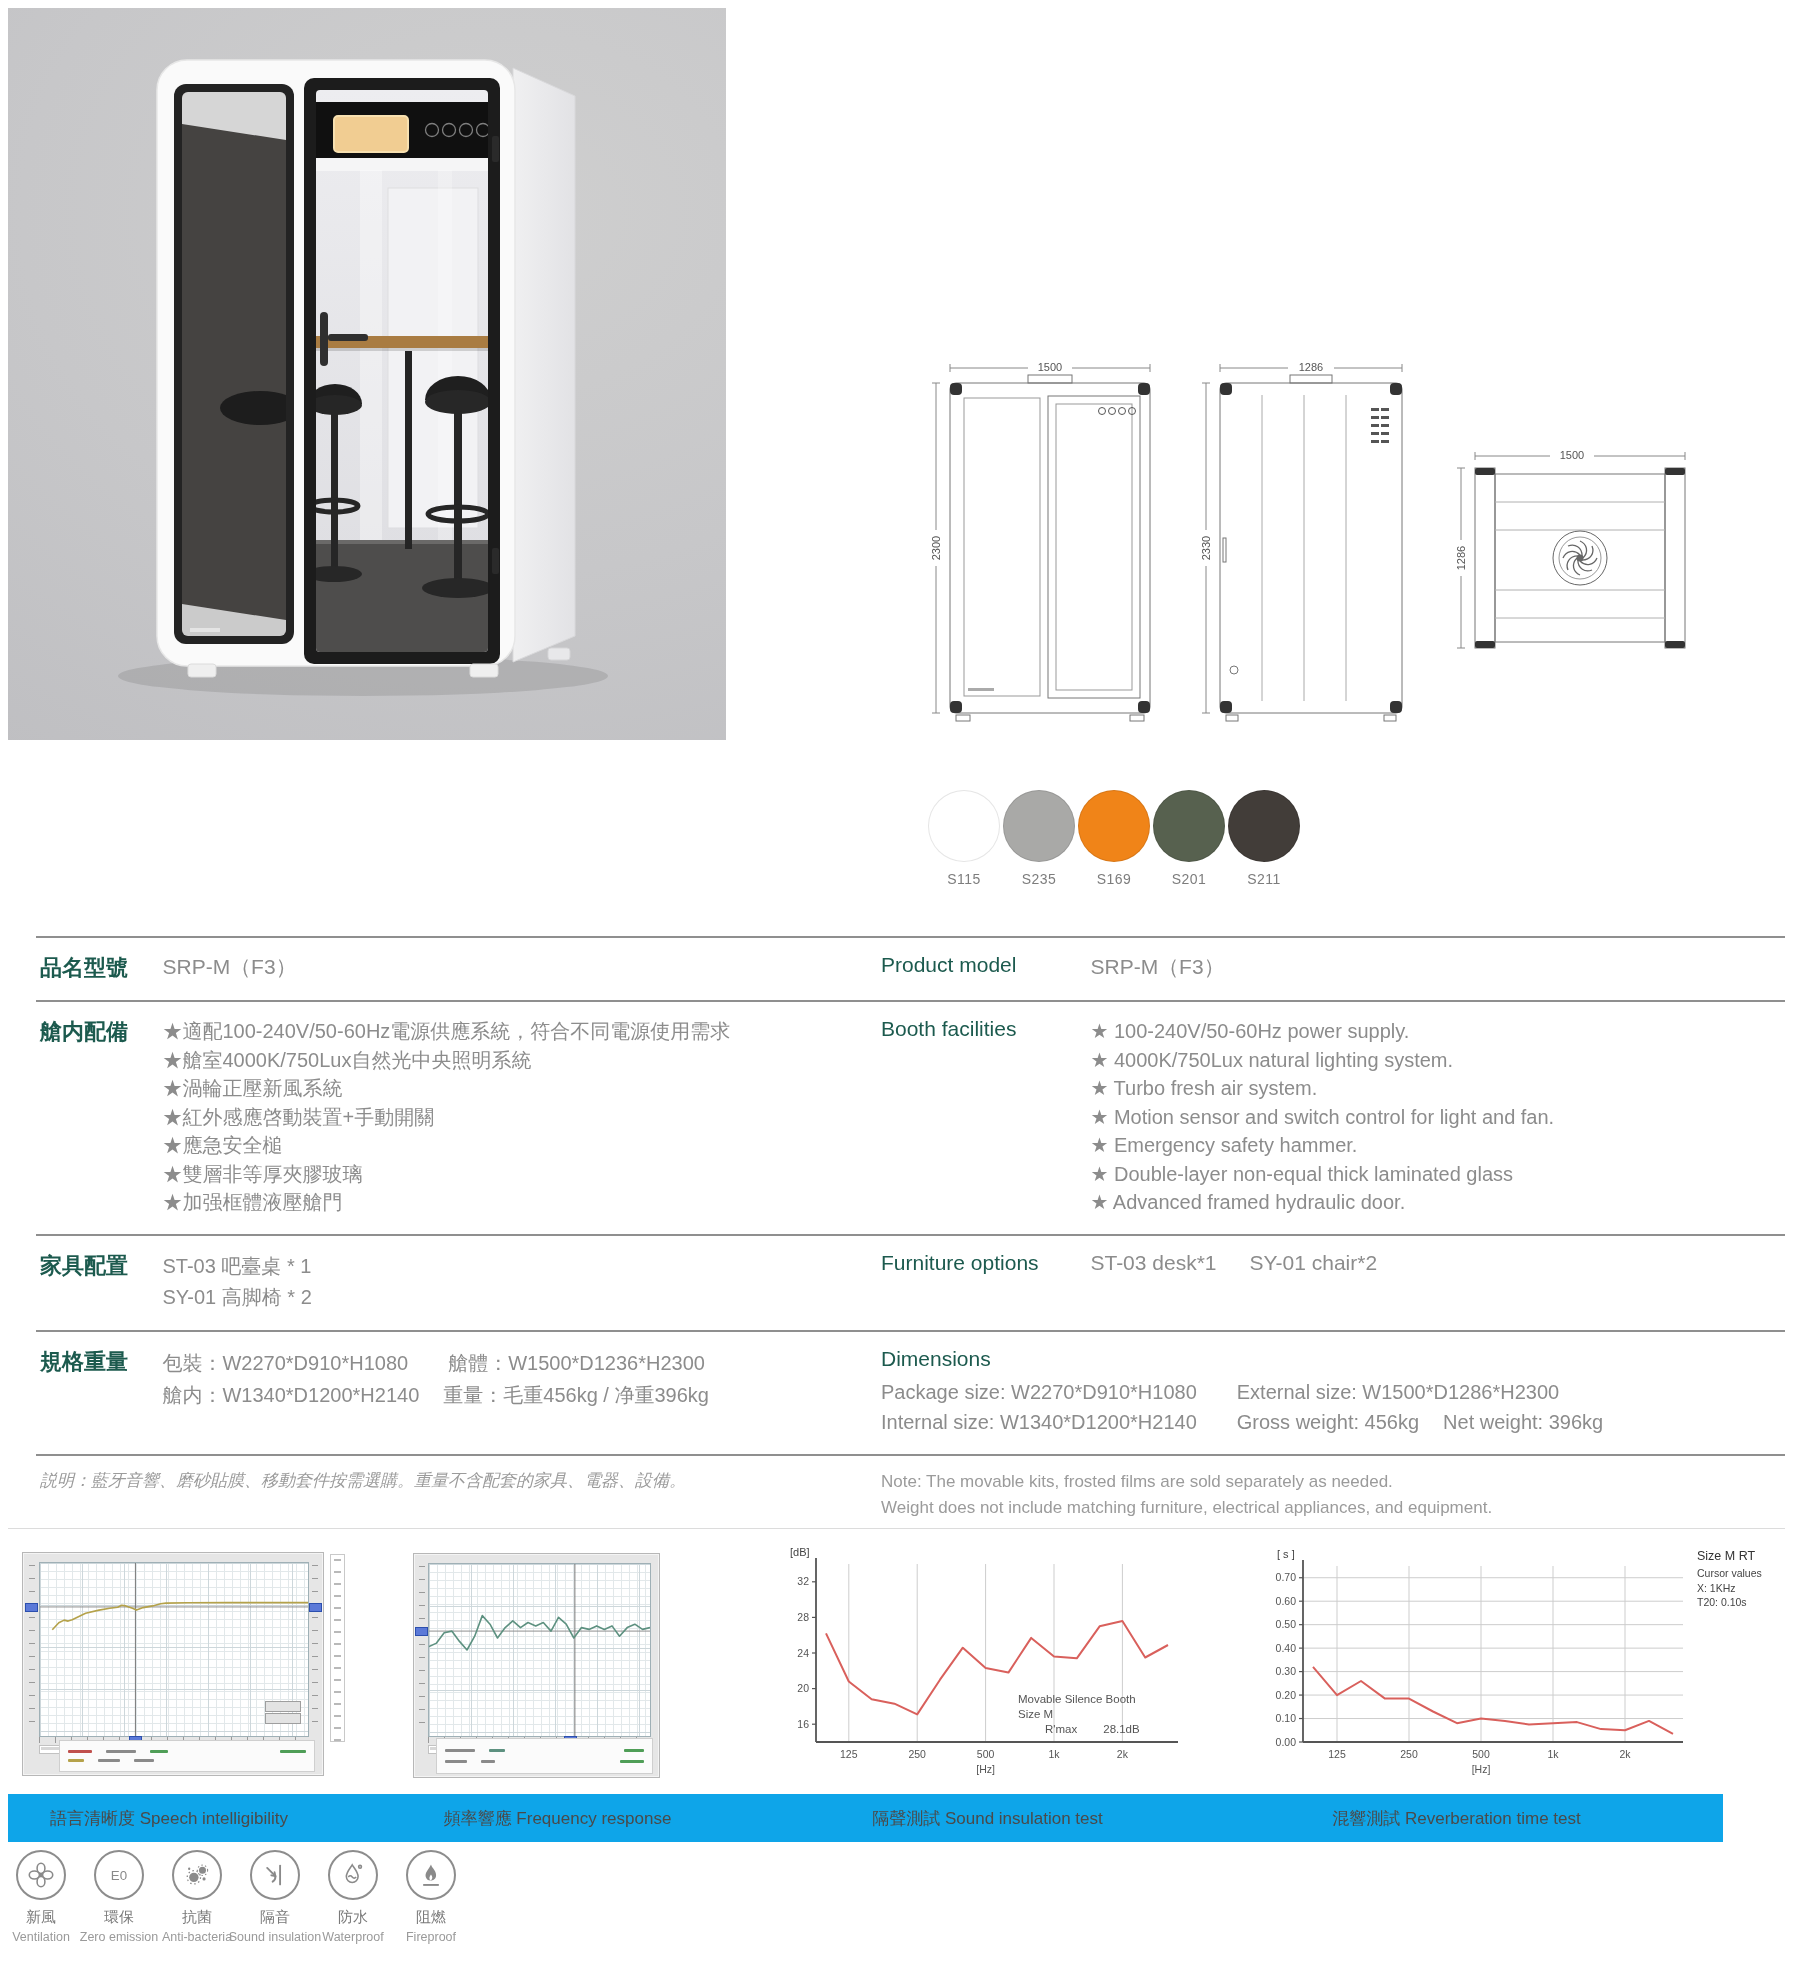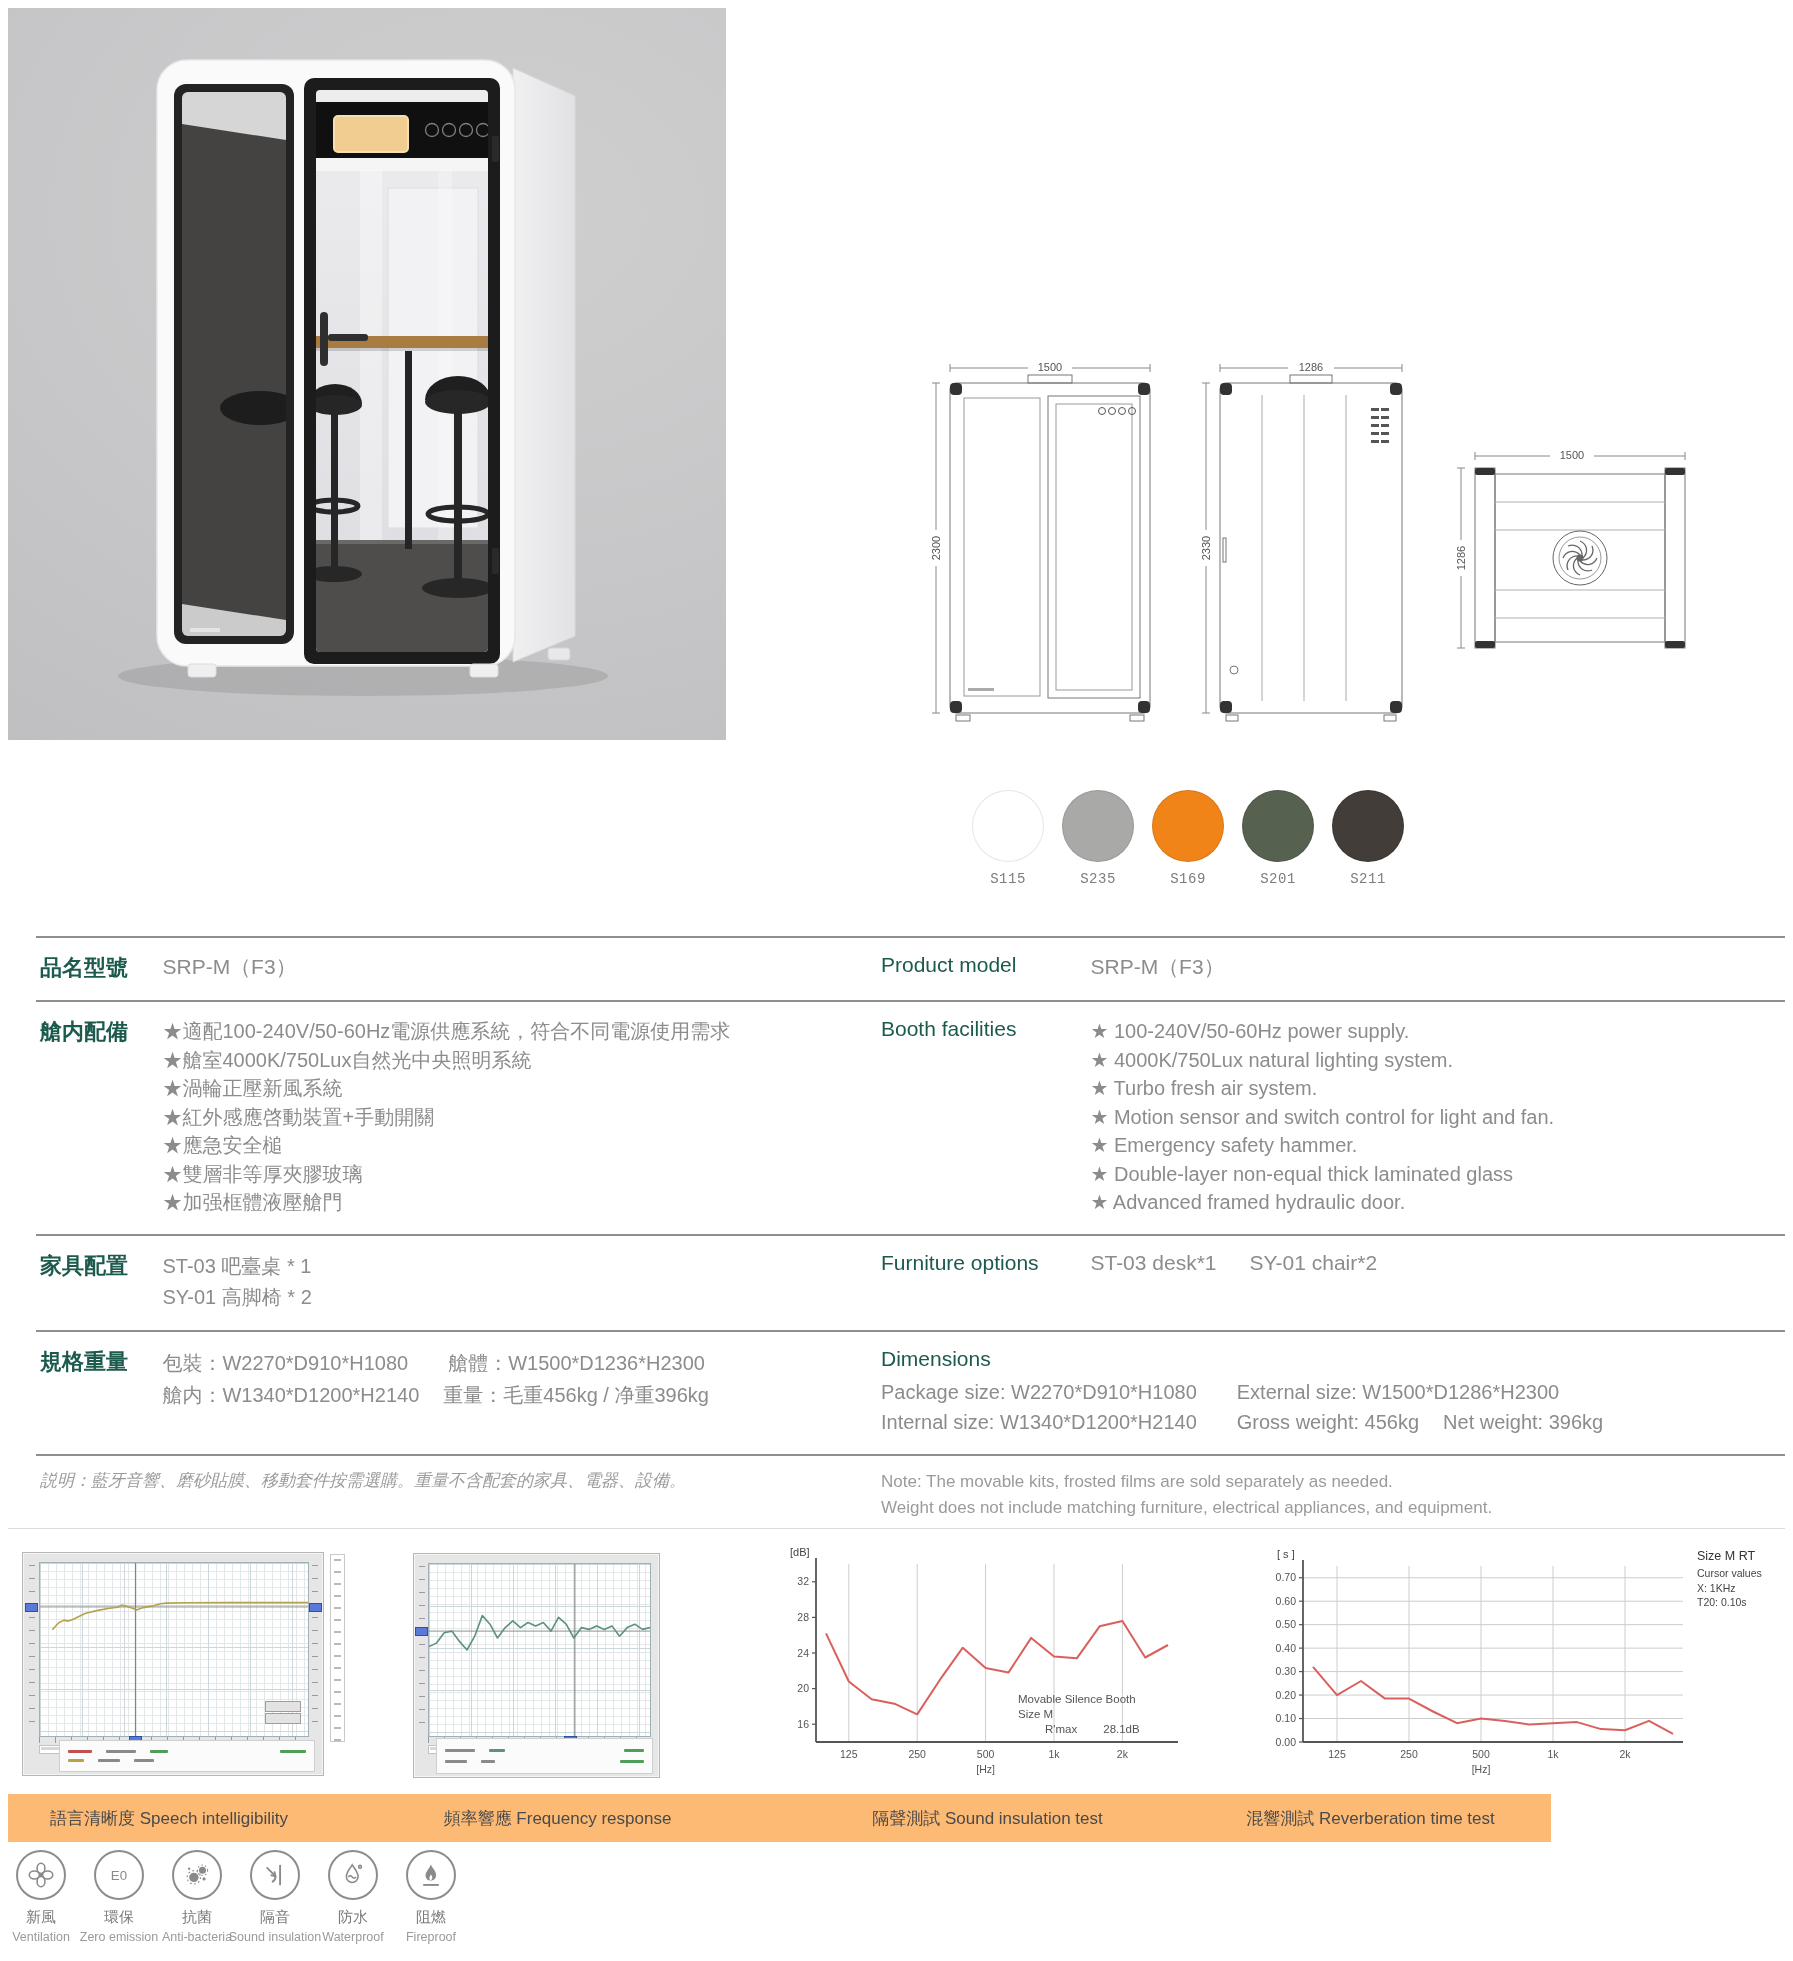--- a/index.html
+++ b/index.html
@@ -7,21 +7,21 @@
         font-family:"Liberation Sans",sans-serif;overflow:hidden;color:#8c8c8c;}
   
   .photo{position:absolute;left:8px;top:8px;width:718px;height:732px;
          background:radial-gradient(120% 90% at 68% 28%, #cfcfcf 0%, #c7c7c9 55%, #bfbfc2 100%);}
   .photo svg{display:block;width:100%;height:100%;}
   
   .drawings{position:absolute;left:890px;top:278px;width:903px;height:470px;}
   .drawings svg{display:block;width:100%;height:100%;}
   .dimtext{font-size:11px;fill:#555;}
   
-  .swatches{position:absolute;left:972px;top:790px;display:flex;gap:18px;font-family:Liberation Mono, monospace;}
+  .swatches{position:absolute;left:928px;top:790px;display:flex;gap:3px;}
   .swatch{width:72px;display:flex;flex-direction:column;align-items:center;}
   .swatch-circle{width:70px;height:70px;border-radius:50%;border:1px solid rgba(0,0,0,0.10);}
   .swatch-label{margin-top:9px;font-size:14px;color:#7d7d7d;letter-spacing:0.5px;}
   
   .spec{position:absolute;left:8px;top:936px;width:1777px;}
   .spec-row{display:grid;grid-template-columns:845px 1fr;border-top:2px solid #8f8f8f;margin-left:28px;}
   .cellL{padding:15px 0 17px 4px;}
   .cellR{padding:15px 0 17px 0;}
   .zh-label{display:inline-block;vertical-align:top;width:118px;font-size:22px;font-weight:bold;color:#1c5a4e;}
   .en-label{display:inline-block;vertical-align:top;width:205px;font-size:21px;color:#1c5a4e;}
@@ -64,21 +64,21 @@
   .axchart{position:absolute;background:#fff;}
   .axchart svg{display:block;}
   .chart3{left:786px;top:1548px;width:404px;height:240px;}
   .chart4{left:1253px;top:1548px;width:446px;height:240px;}
   .annotation{position:absolute;left:232px;top:144px;font-size:11.5px;color:#555;line-height:15px;}
   .annotation .rline{display:flex;gap:26px;margin-left:27px;}
   .legend4{position:absolute;left:1697px;top:1549px;width:94px;color:#444;}
   .legend4 .l1{font-size:12.5px;color:#333;margin-bottom:3px;}
   .legend4 .ln{font-size:10.5px;line-height:14.5px;}
   
-  .captionbar{position:absolute;left:8px;top:1794px;width:1543px;height:48px;background:#fdba74;
+  .captionbar{position:absolute;left:8px;top:1794px;width:1715px;height:48px;background:#0ea5e9;
     display:grid;grid-template-columns:322px 455px 405px 1fr;align-items:center;}
   .caption{text-align:center;font-size:17px;color:#4a4a4a;}
   
   .badges{position:absolute;left:2px;top:1850px;display:flex;}
   .badge{width:78px;display:flex;flex-direction:column;align-items:center;}
   .badge-circle{width:46px;height:46px;border:2px solid #8d8d8d;border-radius:50%;display:flex;align-items:center;justify-content:center;}
   .badge-zh{margin-top:8px;font-size:15px;color:#7a7a7a;}
   .badge-en{margin-top:3px;font-size:12.5px;color:#9a9a9a;white-space:nowrap;}
 </style>
 </head>

